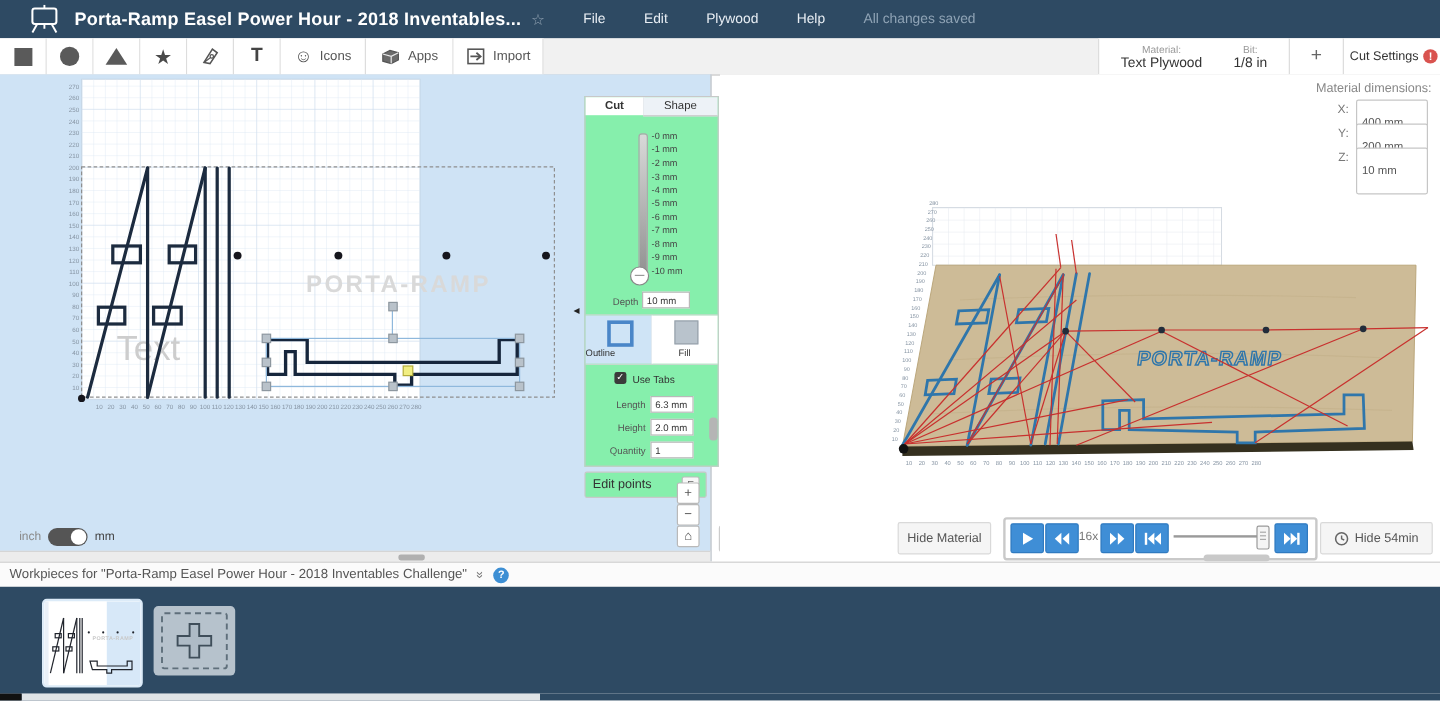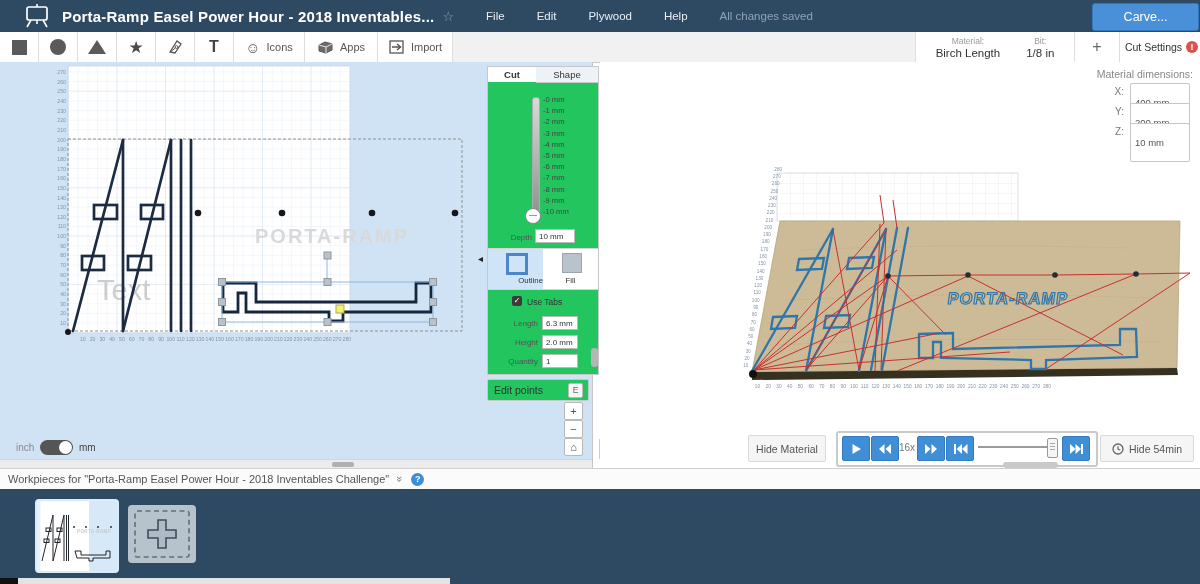--- a/index.html
+++ b/index.html
@@ -27,21 +27,21 @@
   .rgroup{position:absolute;left:915px;top:0;height:30px;display:flex;}
   .mcell{background:#fff;border-left:1px solid #ddd;display:flex;flex-direction:column;align-items:center;justify-content:center;}
   .mlab{font-size:8.5px;color:#999;}
   .mval{font-size:11.5px;color:#333;margin-top:1px;}
   .pluscell{width:44px;background:#fff;border-left:1px solid #ddd;display:flex;align-items:center;justify-content:center;font-size:16px;color:#666;}
   .cutset{width:83px;background:#fff;border-left:1px solid #ddd;display:flex;align-items:center;justify-content:center;gap:4px;font-size:10.5px;color:#333;}
   .warn{width:12px;height:12px;border-radius:50%;background:#d9534f;color:#fff;font-size:9px;font-weight:bold;
     display:flex;align-items:center;justify-content:center;}
   
   .leftarea{left:0;top:62px;width:592px;height:406px;background:#cfe3f5;border-right:1px solid #c6c6c6;}
-  .panel{position:absolute;background:#22c55e;border:1px solid #c8c8c8;}
+  .panel{position:absolute;background:#86efac;border:1px solid #c8c8c8;margin-top:14px;}
   .tab{position:absolute;font-size:9.5px;color:#333;display:flex;align-items:center;justify-content:center;}
   .sliderlab{height:11.2px;line-height:11.2px;font-size:7.6px;color:#444;}
   .minput{position:absolute;border:1px solid #b9b9b9;font-size:8px;color:#333;padding:0 3px;background:#fff;height:12px;width:28px;font-family:"Liberation Sans",sans-serif;}
   .flab{position:absolute;font-size:8px;color:#555;text-align:right;}
   .zbtn{position:absolute;width:17px;height:16px;background:#fff;border:1px solid #b9b9b9;border-radius:2px;
     font-size:11px;color:#555;display:flex;align-items:center;justify-content:center;line-height:1;}
   
   .rightpanel{left:600px;top:62px;width:600px;height:406px;background:#fff;}
   .gbtn{position:absolute;width:26px;height:23px;background:#3f8ed6;border:1px solid #2f7ac0;border-radius:2px;
     display:flex;align-items:center;justify-content:center;}
@@ -74,21 +74,20 @@
       <line x1="13" y1="16" x2="13" y2="20" stroke="#fff" stroke-width="1.6"></line>
     </svg>
     <span class="title" style="margin-left:62px">Porta-Ramp Easel Power Hour - 2018 Inventables...</span>
     <span class="fav">☆</span>
     <span class="menu">File</span>
     <span class="menu">Edit</span>
     <span class="menu">Plywood</span>
     <span class="menu">Help</span>
     <span class="status">All changes saved</span>
   </div>
-  <div class="abs carve">Carve...</div>
 
   <div class="abs toolbar">
     <div class="tcell" style="width:38px">
         <div class="sq"></div>
       </div>
     <div class="tcell" style="width:38px">
         <div class="ci"></div>
       </div>
     <div class="tcell" style="width:38px">
         <div class="tri"></div>
@@ -123,21 +122,21 @@
         <line x1="4" y1="8" x2="12" y2="8" stroke="#555" stroke-width="1.5"></line>
         <path d="M9,5 L12.5,8 L9,11" fill="none" stroke="#555" stroke-width="1.5"></path>
       </svg>
       <span class="tlabel">Import</span>
     </div>
     <div class="rgroup">
       <div class="mcell" style="width:158px">
         <div style="display:flex;gap:26px;">
           <div style="text-align:center">
             <div class="mlab">Material:</div>
-            <div class="mval">Birch Length</div>
+            <div class="mval">Text Plywood</div>
           </div>
           <div style="text-align:center">
             <div class="mlab">Bit:</div>
             <div class="mval">1/8 in</div>
           </div>
         </div>
       </div>
       <div class="pluscell">+</div>
       <div class="cutset">
         <span>Cut Settings</span>
@@ -285,21 +284,21 @@
         <div class="sliderlab">-7 mm</div>
         <div class="sliderlab">-8 mm</div>
         <div class="sliderlab">-9 mm</div>
         <div class="sliderlab">-10 mm</div>
       </div>
     <span class="flab" style="left:8px;top:166px;width:36px">Depth</span>
     <input class="minput" style="left: 47px; top: 162px; width: 32px;" value="10 mm">
     <div class="abs" style="left:0;top:181px;width:110px;height:40px;border-top:1px solid #d5d5d5;border-bottom:1px solid #d5d5d5">
       <div class="abs" style="left:0;top:0;width:55px;height:40px;background:#cfe4f6;border-right:1px solid #d5d5d5">
         <div class="abs" style="left:18px;top:4px;width:16px;height:16px;border:3px solid #4a86c8"></div>
-        <div class="abs" style="left:0;top:27px;width:55px;text-align:right;font-size:7.8px;color:#333">Outline</div>
+        <div class="abs" style="left:0;top:27px;width:55px;text-align:left;font-size:7.8px;color:#333">Outline</div>
       </div>
       <div class="abs" style="left:55px;top:0;width:55px;height:40px;background:#fff">
         <div class="abs" style="left:19px;top:4px;width:18px;height:18px;background:#b9c3cc;border:1px solid #9aa4ad"></div>
         <div class="abs" style="left:0;top:27px;width:55px;text-align:center;font-size:7.8px;color:#333">Fill</div>
       </div>
     </div>
     <div class="abs" style="left:24px;top:229px;width:10px;height:10px;background:#3b3b3b;border-radius:2px;color:#fff;font-size:8px;text-align:center;line-height:10px">✓</div>
     <span class="abs" style="left:39px;top:230px;font-size:8.5px;color:#333">Use Tabs</span>
     <span class="flab" style="left:8px;top:252px;width:42px">Length</span>
     <input class="minput" style="left: 54px; top: 249px;" value="6.3 mm">

